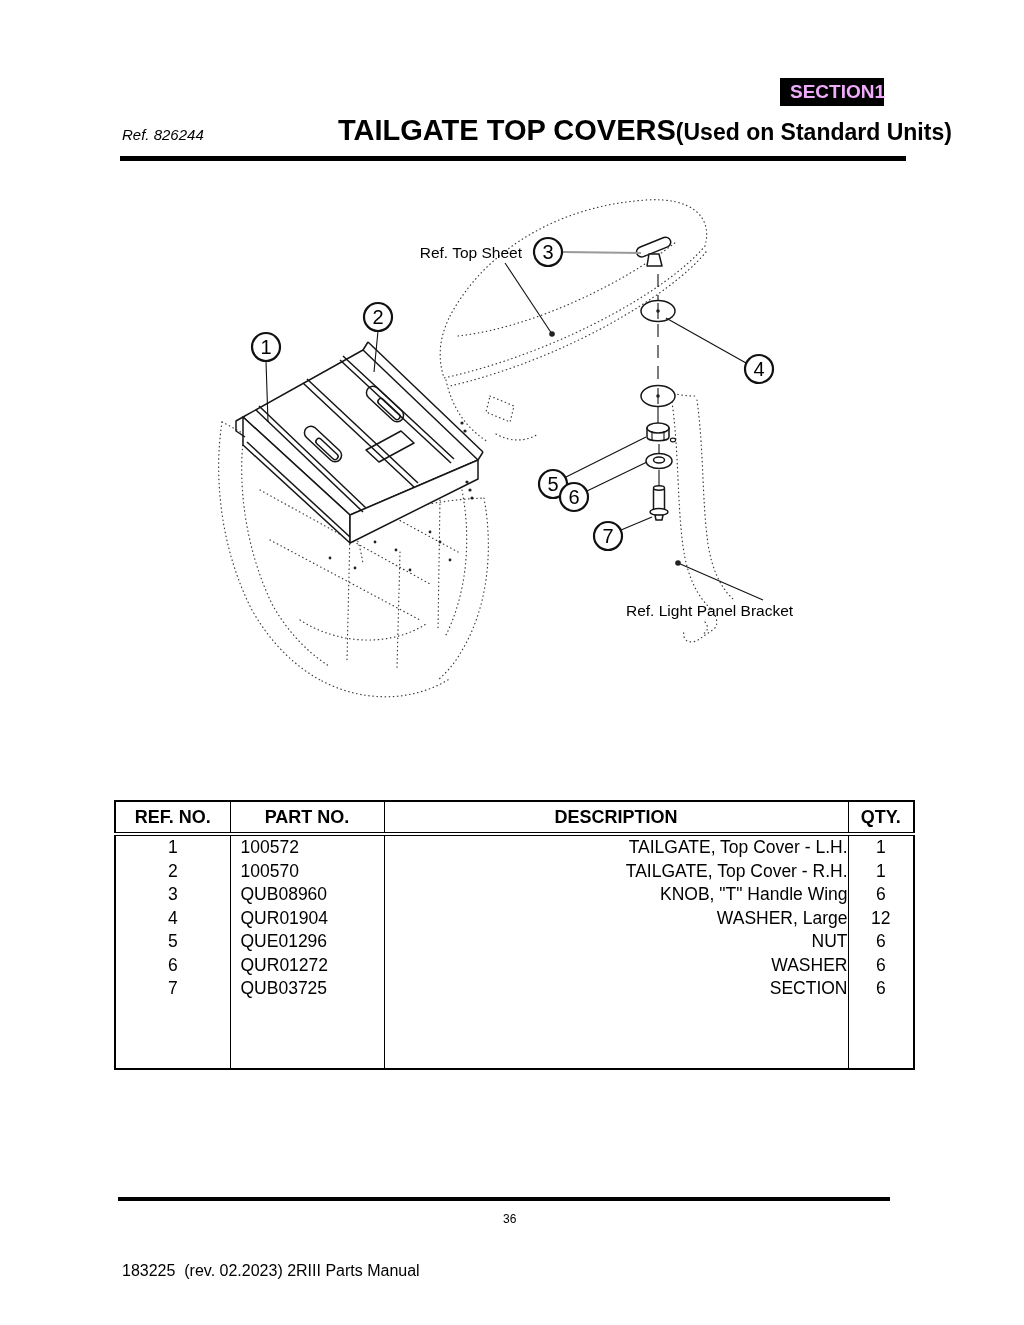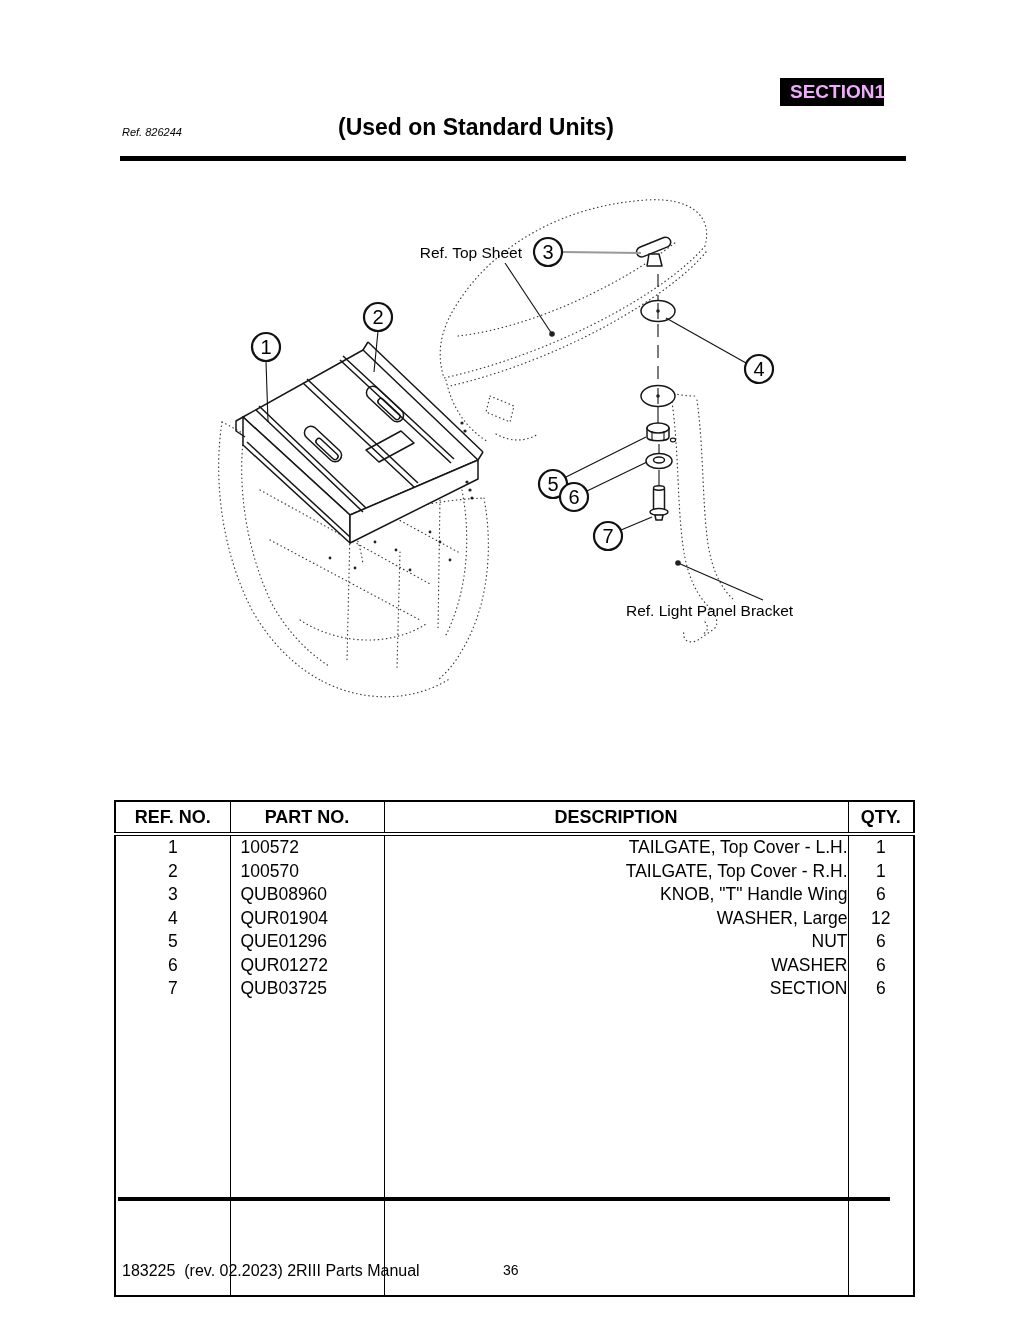--- a/index.html
+++ b/index.html
@@ -1,62 +1,63 @@
 <!DOCTYPE html>
 <html><head>
 <meta charset="utf-8">
 <style>
   html,body{margin:0;padding:0;background:#e9e9e9;}
   #page{position:relative;width:1024px;height:1325px;background:#ffffff;margin:0 auto;
         font-family:"Liberation Sans", sans-serif;color:#000;overflow:hidden;}
   
-  #ref-label{position:absolute;left:122px;top:126px;font-size:11px;font-style:italic;}
+  #ref-label{position:absolute;left:122px;top:126px;font-size:15px;font-style:italic;}
   #title-row{position:absolute;left:338px;top:114px;display:flex;align-items:baseline;white-space:nowrap;}
   #title-main{font-size:29px;font-weight:bold;letter-spacing:0px;}
   #title-sub{font-size:23px;font-weight:bold;}
   #section-box{position:absolute;left:780px;top:78px;width:104px;height:28px;background:#000;color:#f0abfc;
                display:flex;align-items:center;justify-content:space-between;padding:0 10px;box-sizing:border-box;
                font-size:19px;font-weight:bold;}
   .rule{position:absolute;background:#000;}
   #rule-top{left:120px;top:156px;width:786px;height:5px;}
   #rule-bottom{left:118px;top:1197px;width:772px;height:4px;}
   
   #diagram{position:absolute;left:200px;top:190px;width:640px;height:600px;}
   .dt{fill:none;stroke:#3a3a3a;stroke-width:1.2;stroke-dasharray:0.5 3.6;stroke-linecap:round;}
   .sl{fill:#fff;stroke:#161616;stroke-width:1.5;stroke-linejoin:round;}
   .ln{fill:none;stroke:#161616;stroke-width:1.5;stroke-linejoin:round;}
   .thin{fill:none;stroke:#111;stroke-width:1.1;}
   .callout{fill:#fff;stroke:#111;stroke-width:2.2;}
   .cnum{font-size:20px;fill:#000;text-anchor:middle;}
   .dlabel{font-size:15.5px;fill:#000;}
   .mark{fill:#222;stroke:none;}
   
-  #parts-table{position:absolute;left:114px;top:800px;width:799px;height:497px;border-collapse:collapse;
+  #parts-table{position:absolute;left:114px;top:800px;width:799px;height:270px;border-collapse:collapse;
                table-layout:fixed;border:2.5px solid #000;}
   #parts-table th{border-left:1.5px solid #000;border-bottom:4px double #000;font-size:18px;font-weight:bold;
                   height:30px;padding:0;text-align:center;}
   #parts-table td{border-left:1.5px solid #000;font-size:17.5px;padding:0;line-height:23.5px;vertical-align:top;}
   #parts-table th:first-child,#parts-table td:first-child{border-left:none;}
   #parts-table tbody tr{height:23.5px;}
   #parts-table tbody tr.filler{height:auto;}
   .c-ref{text-align:center;}
   .c-part{text-align:left;padding-left:10px !important;}
   .c-desc{text-align:right;padding-left:9px !important;}
   .c-qty{text-align:center;}
   
   #footer-left{position:absolute;left:122px;top:1262px;font-size:16px;white-space:pre;}
-  #footer-page{position:absolute;left:503px;top:1262px;font-size:14px;}
+  #footer-page{position:absolute;left:503px;top:1212px;font-size:12px;}
 </style>
 </head>
 <body>
 
 <div id="page">
 
   <div id="ref-label">Ref. 826244</div>
   <div id="title-row">
+    <span id="title-main">TAILGATE TOP COVERS</span>
     <span id="title-sub">(Used on Standard Units)</span>
   </div>
   <div id="section-box">
     <span>SECTION</span>
     <span>1</span>
   </div>
   <div id="rule-top" class="rule"></div>
 
   <svg id="diagram" viewBox="0 0 640 600">
 

